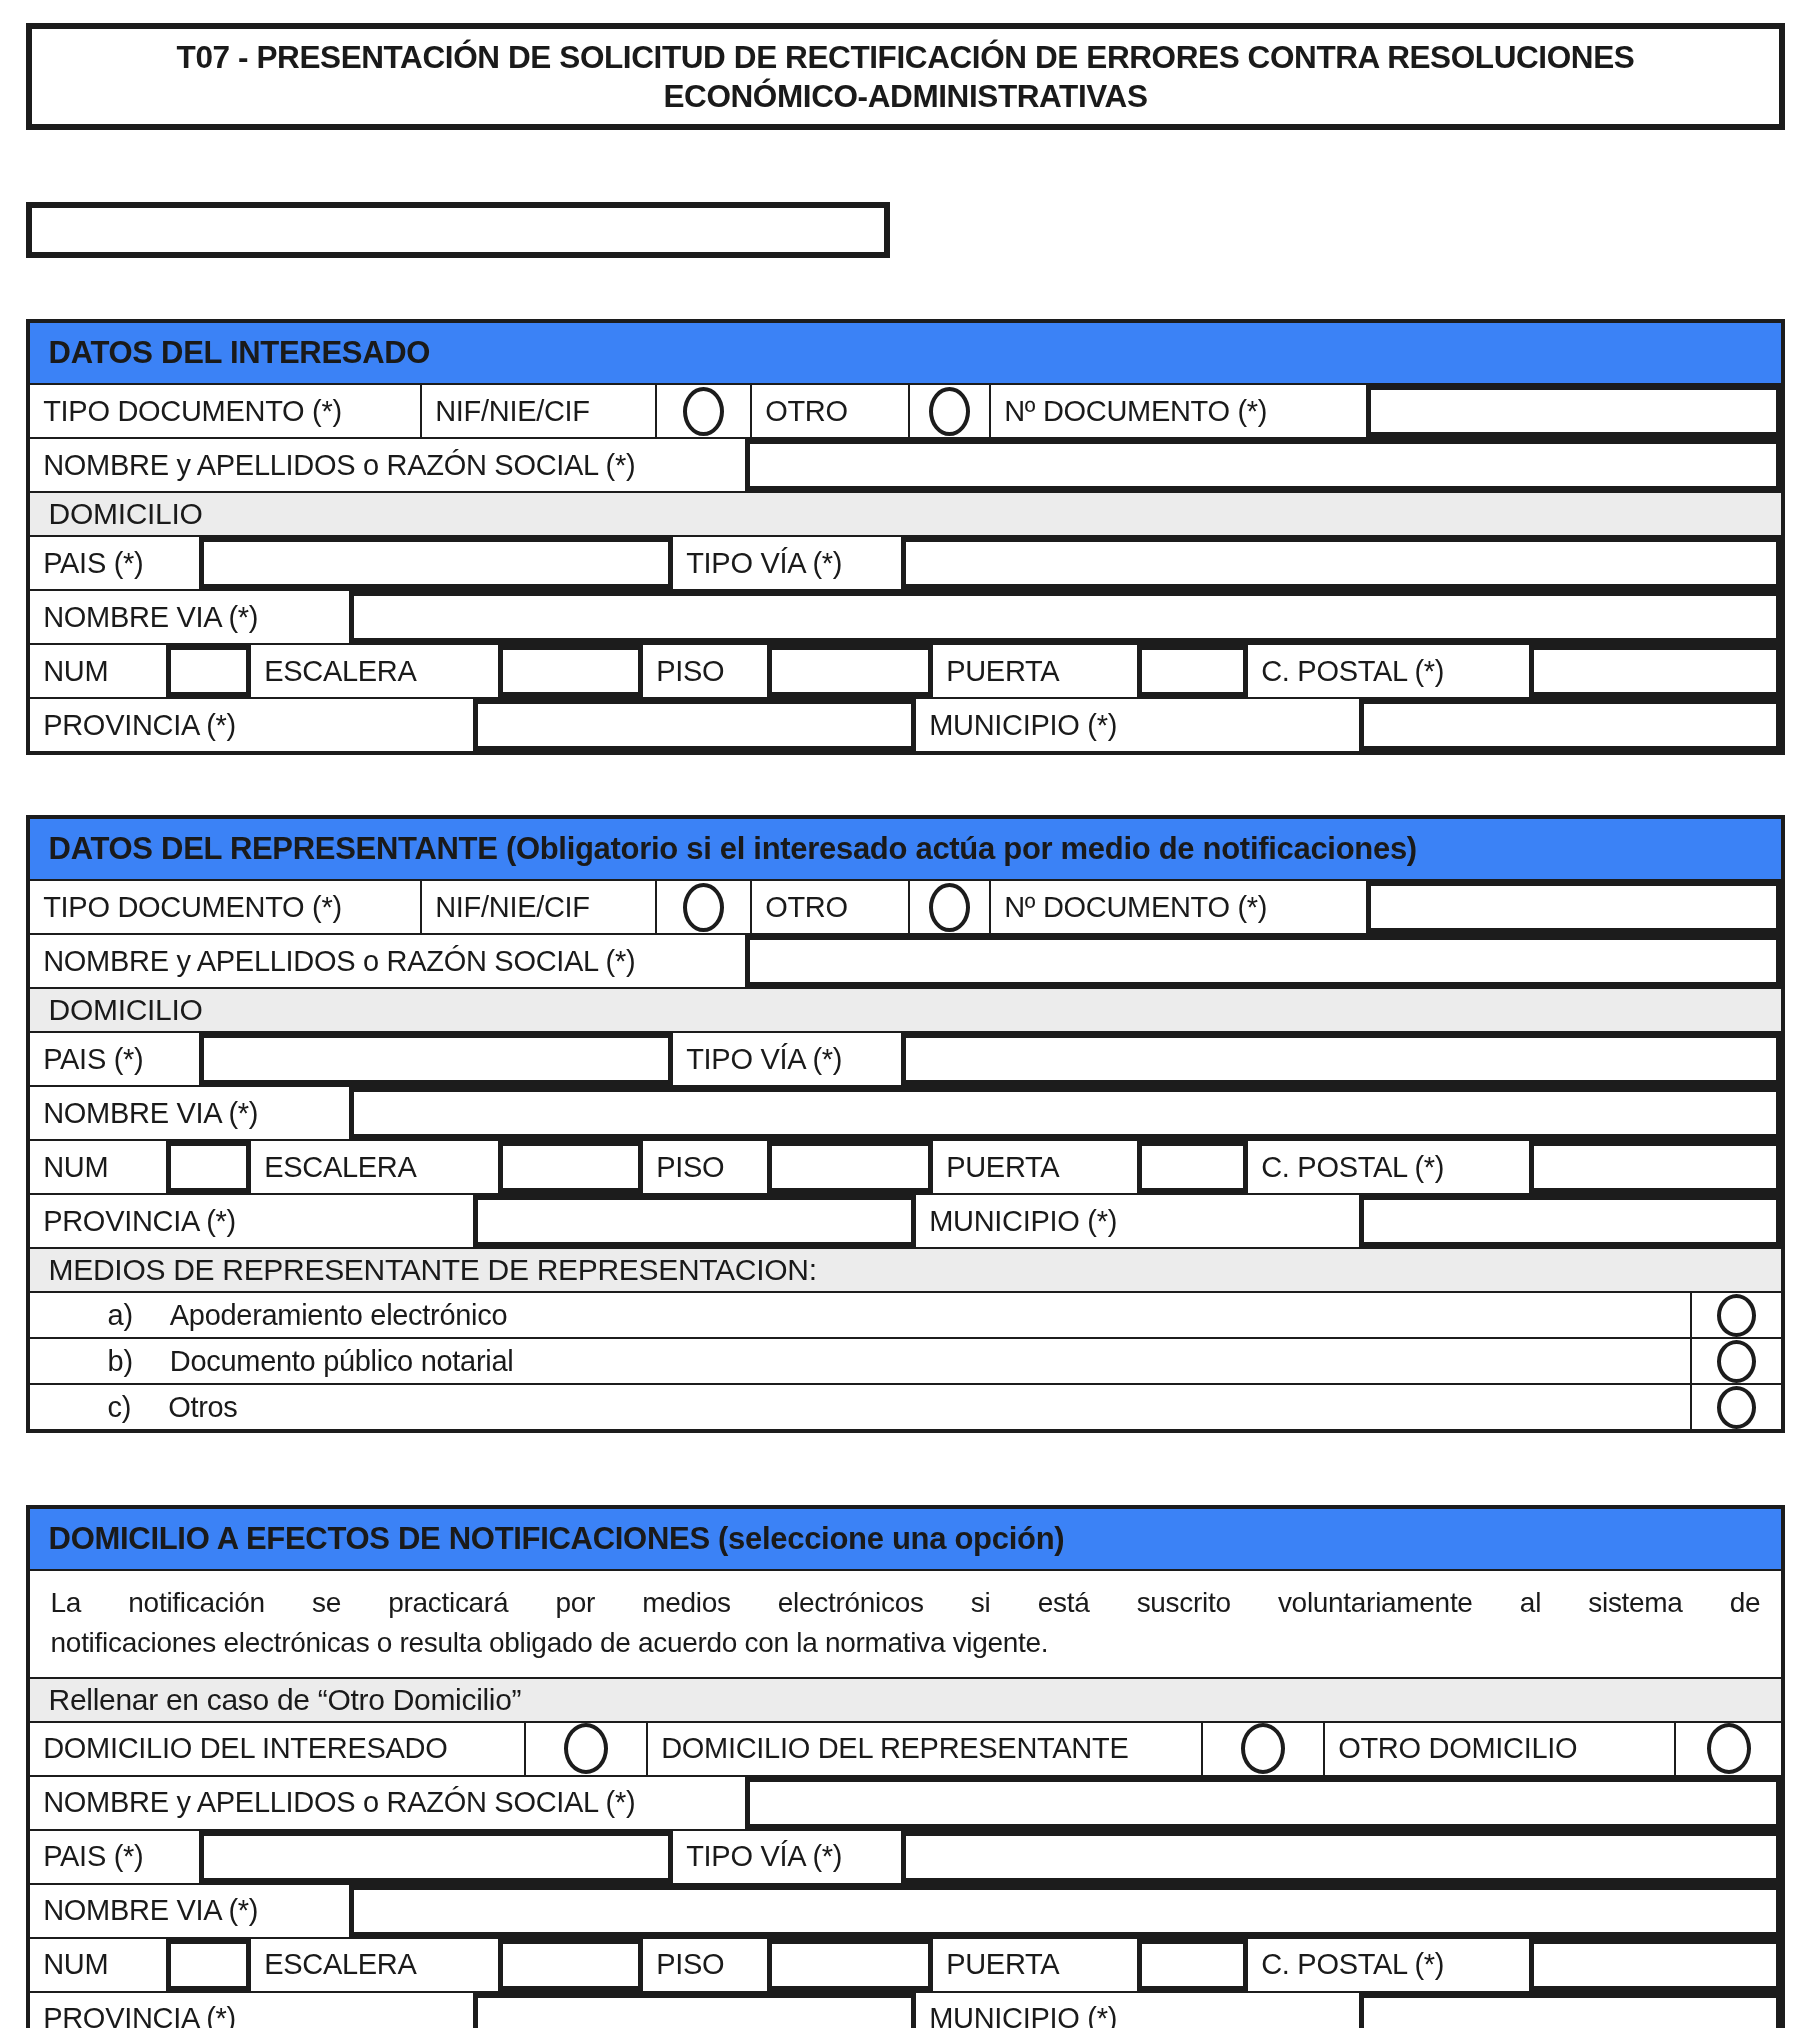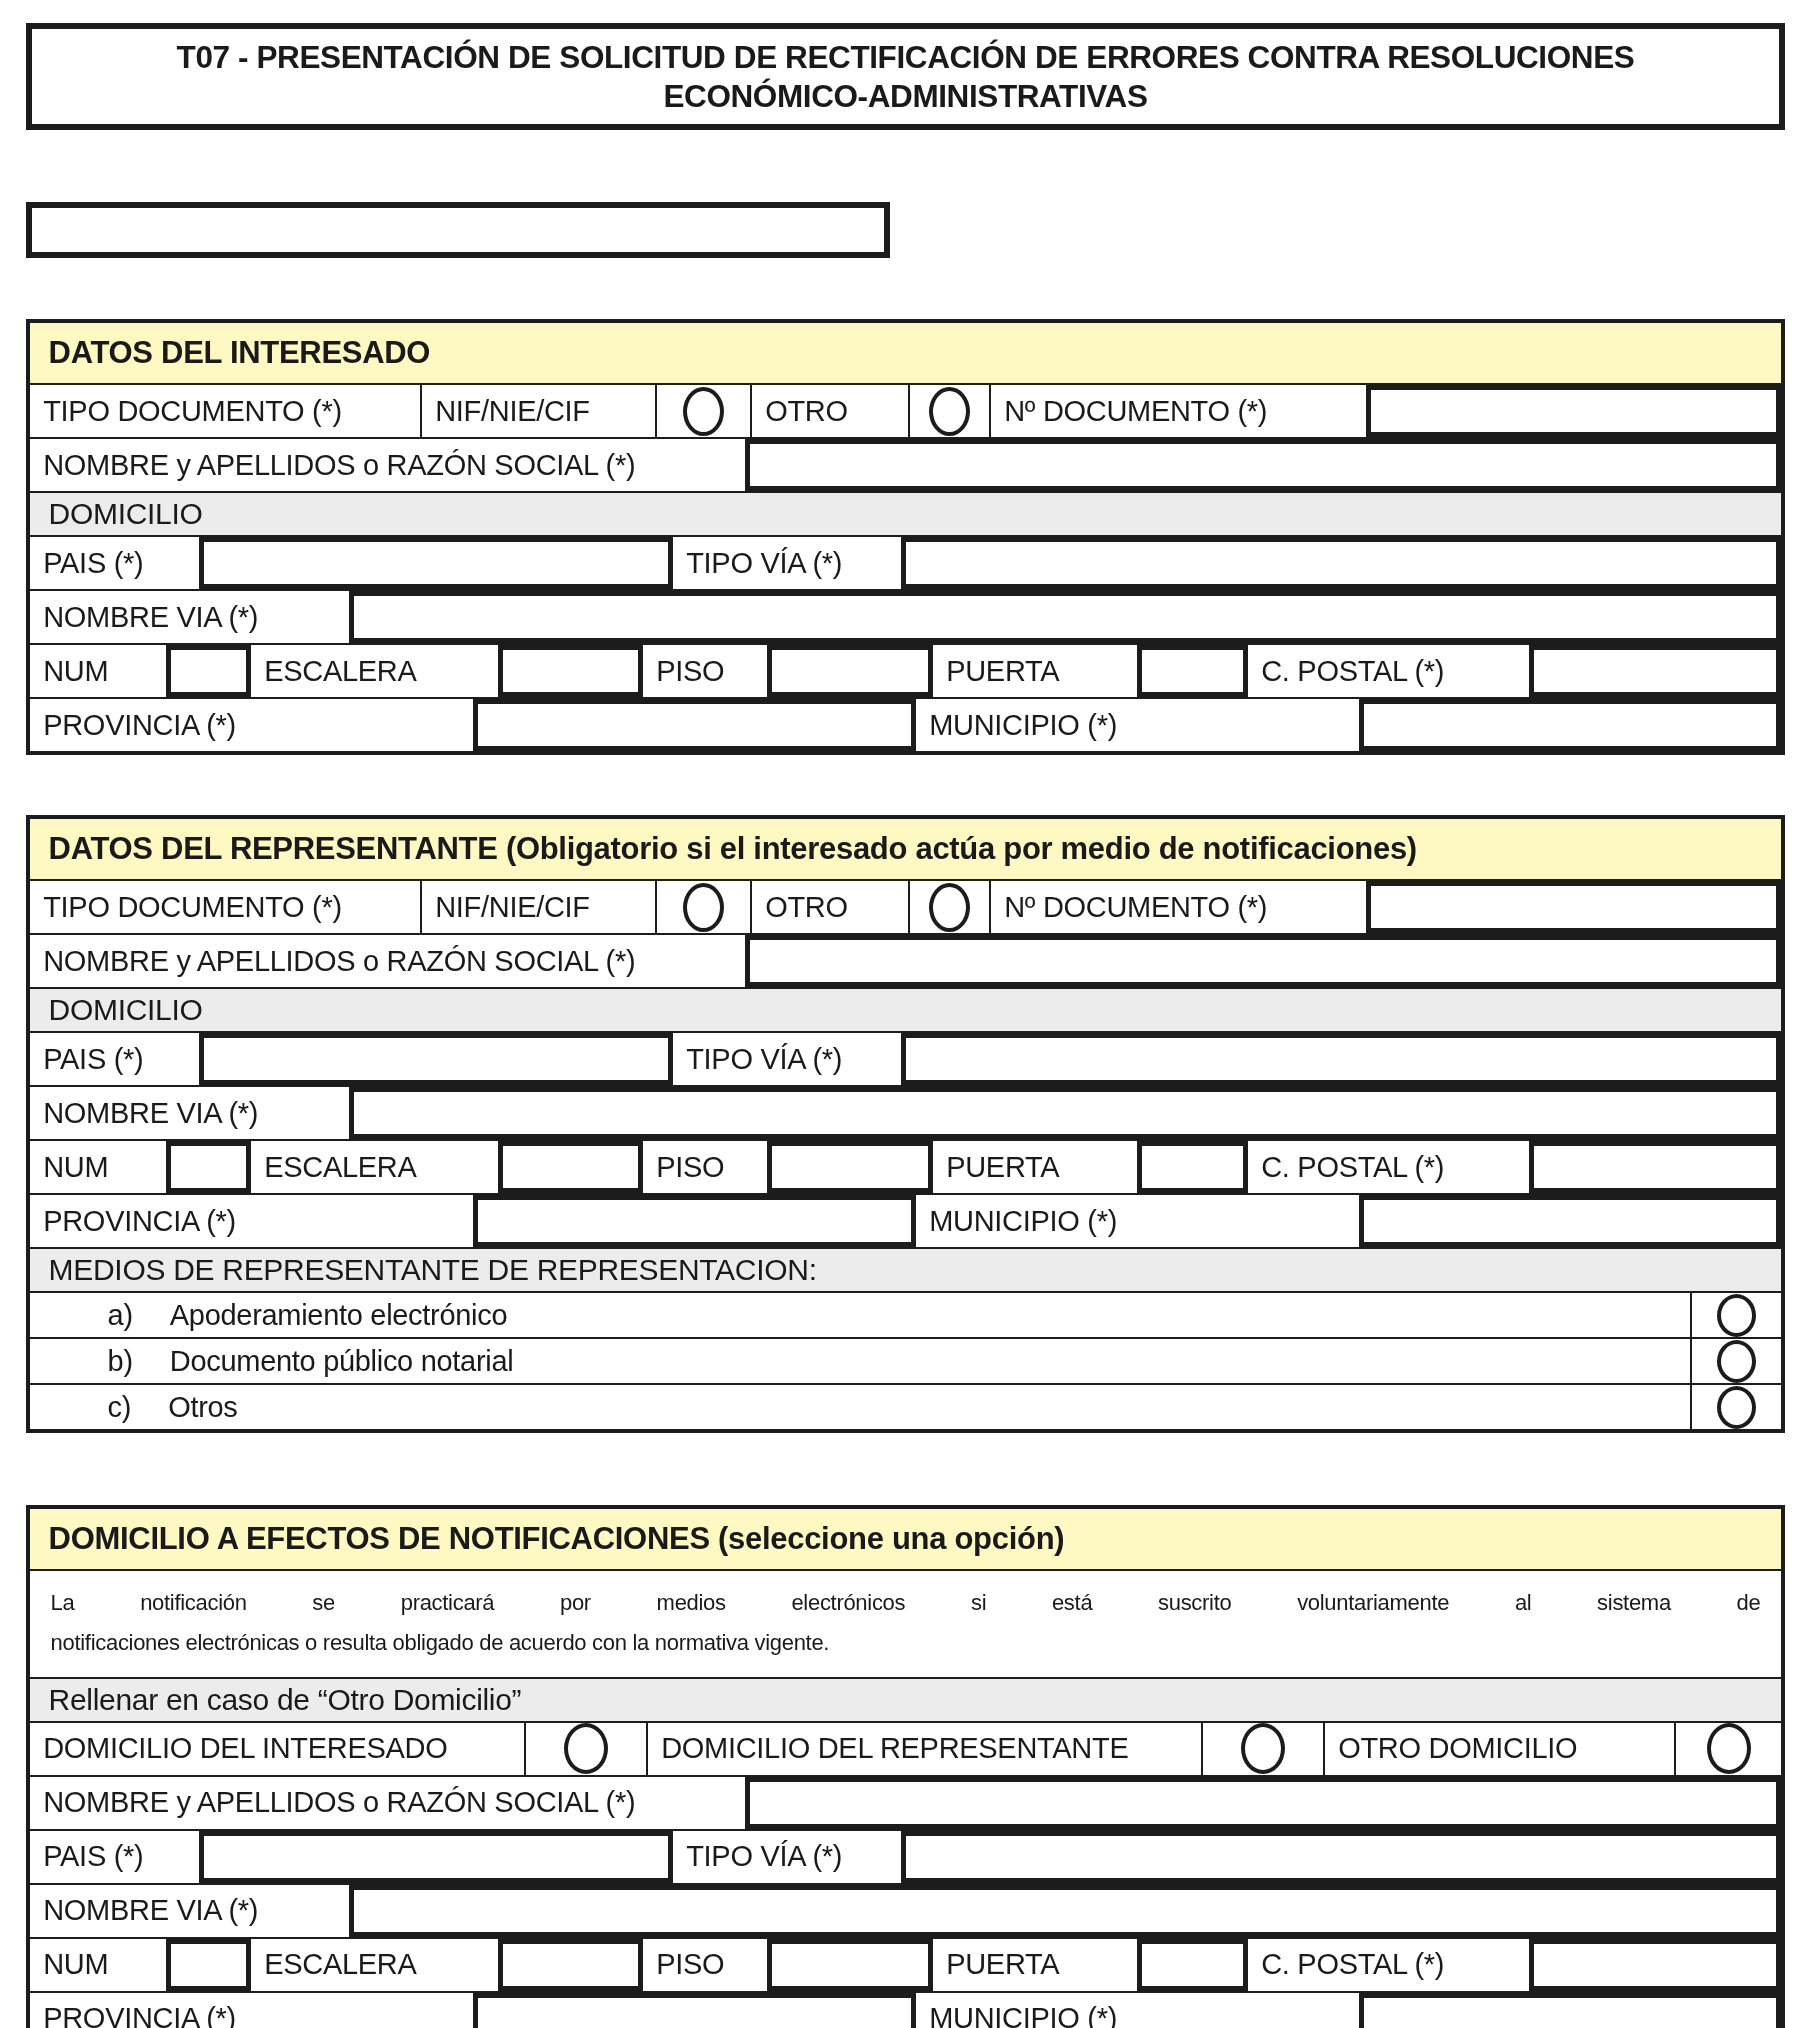--- a/index.html
+++ b/index.html
@@ -25,21 +25,21 @@
   
   .tribunal-row { display: flex; align-items: center; height: 56px; margin-bottom: 61px; }
   .tribunal-label { flex: 1; font-size: 31px; padding-left: 21px; }
   .tribunal-input { width: 864px; height: 56px; border: 6px solid #1c1c1c; background: #fff; }
 
   
   .box { border: 4.3px solid #1c1c1c; background: #fff; }
   .box.mb70 { margin-bottom: 60px; }
   .box.mb84 { margin-bottom: 72px; }
   .sec-header {
-    height: 60px; background: #fef9c3;
+    height: 60px; background: #3b82f6;
     display: flex; align-items: center;
     padding-left: 19px;
     font-weight: bold; font-size: 31px; letter-spacing: -0.3px;
   }
   .row { display: flex; border-top: 2.6px solid #1c1c1c; }
   .h-field { height: 54px; }
   .h-sub   { height: 44px; }
   .h-abc   { height: 46px; }
 
   .cell {
@@ -77,21 +77,21 @@
   .w-e1{width:136px}.w-e2{width:85px}.w-e3{width:247px}.w-e4{width:145px}.w-e5{width:124px}
   .w-e6{width:166px}.w-e7{width:204px}.w-e8{width:111px}.w-e9{width:281px}
   
   .w-f1{width:443px}.w-f2{width:443px}.w-f3{width:443px}
   
   .w-r{width:89px}
   
   .w-o1{width:496px}.w-o2{width:122px}.w-o3{width:555px}.w-o4{width:122px}.w-o5{width:351px}
 
   
-  .par { border-top: 2.6px solid #1c1c1c; padding: 12px 21px 13.6px 21px; font-size: 22px; line-height: 40px; }
+  .par { border-top: 2.6px solid #1c1c1c; padding: 12px 21px 13.6px 21px; font-size: 28px; line-height: 40px; }
   .par .l1 { text-align: justify; text-align-last: justify; }
   .par .l2 { text-align: left; }
 
   
   .abc-prefix { margin-left: 78px; }
   .abc-text { margin-left: 37px; }
 </style>
 </head>
 <body>
 

